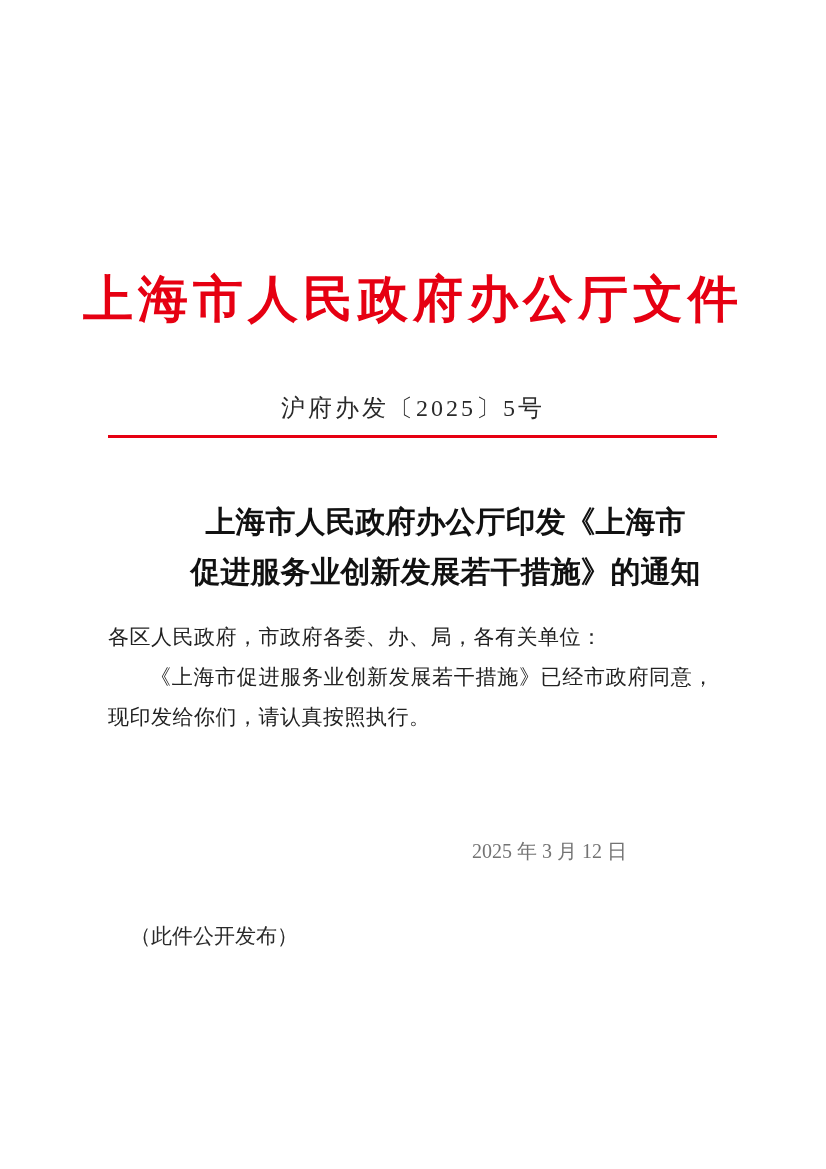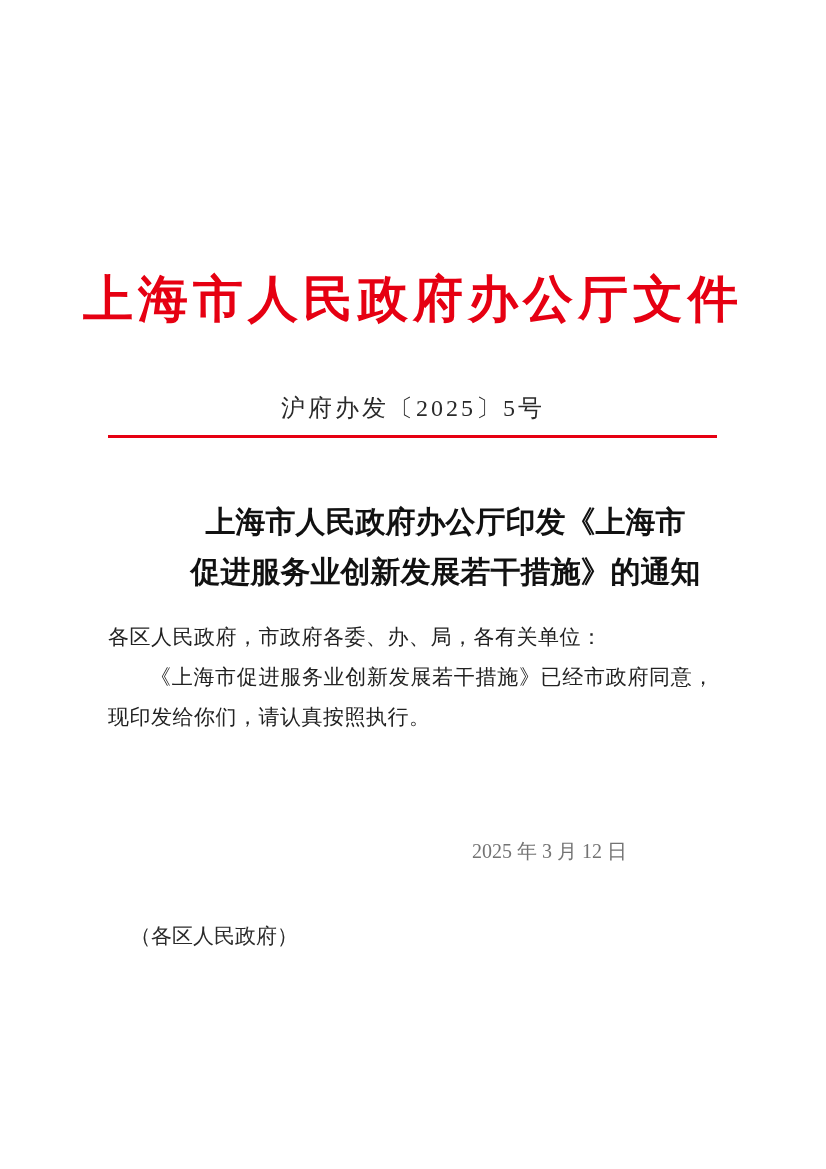--- a/index.html
+++ b/index.html
@@ -147,21 +147,21 @@
     <div>促进服务业创新发展若干措施》的通知</div>
   </div>
 
   <div class="body-block">
     <p class="salutation">各区人民政府，市政府各委、办、局，各有关单位：</p>
     <p class="para">《上海市促进服务业创新发展若干措施》已经市政府同意，现印发给你们，请认真按照执行。</p>
   </div>
 
   <div class="date-line">2025 年 3 月 12 日</div>
 
-  <div class="public-note">（各区人民政府）</div>
+  <div class="public-note">（此件公开发布）</div>
 
   <div class="page-footer">
     <span class="dash">—</span>
     <span class="num">1</span>
     <span class="dash">—</span>
   </div>
 
 </div>
 
 </body></html>

